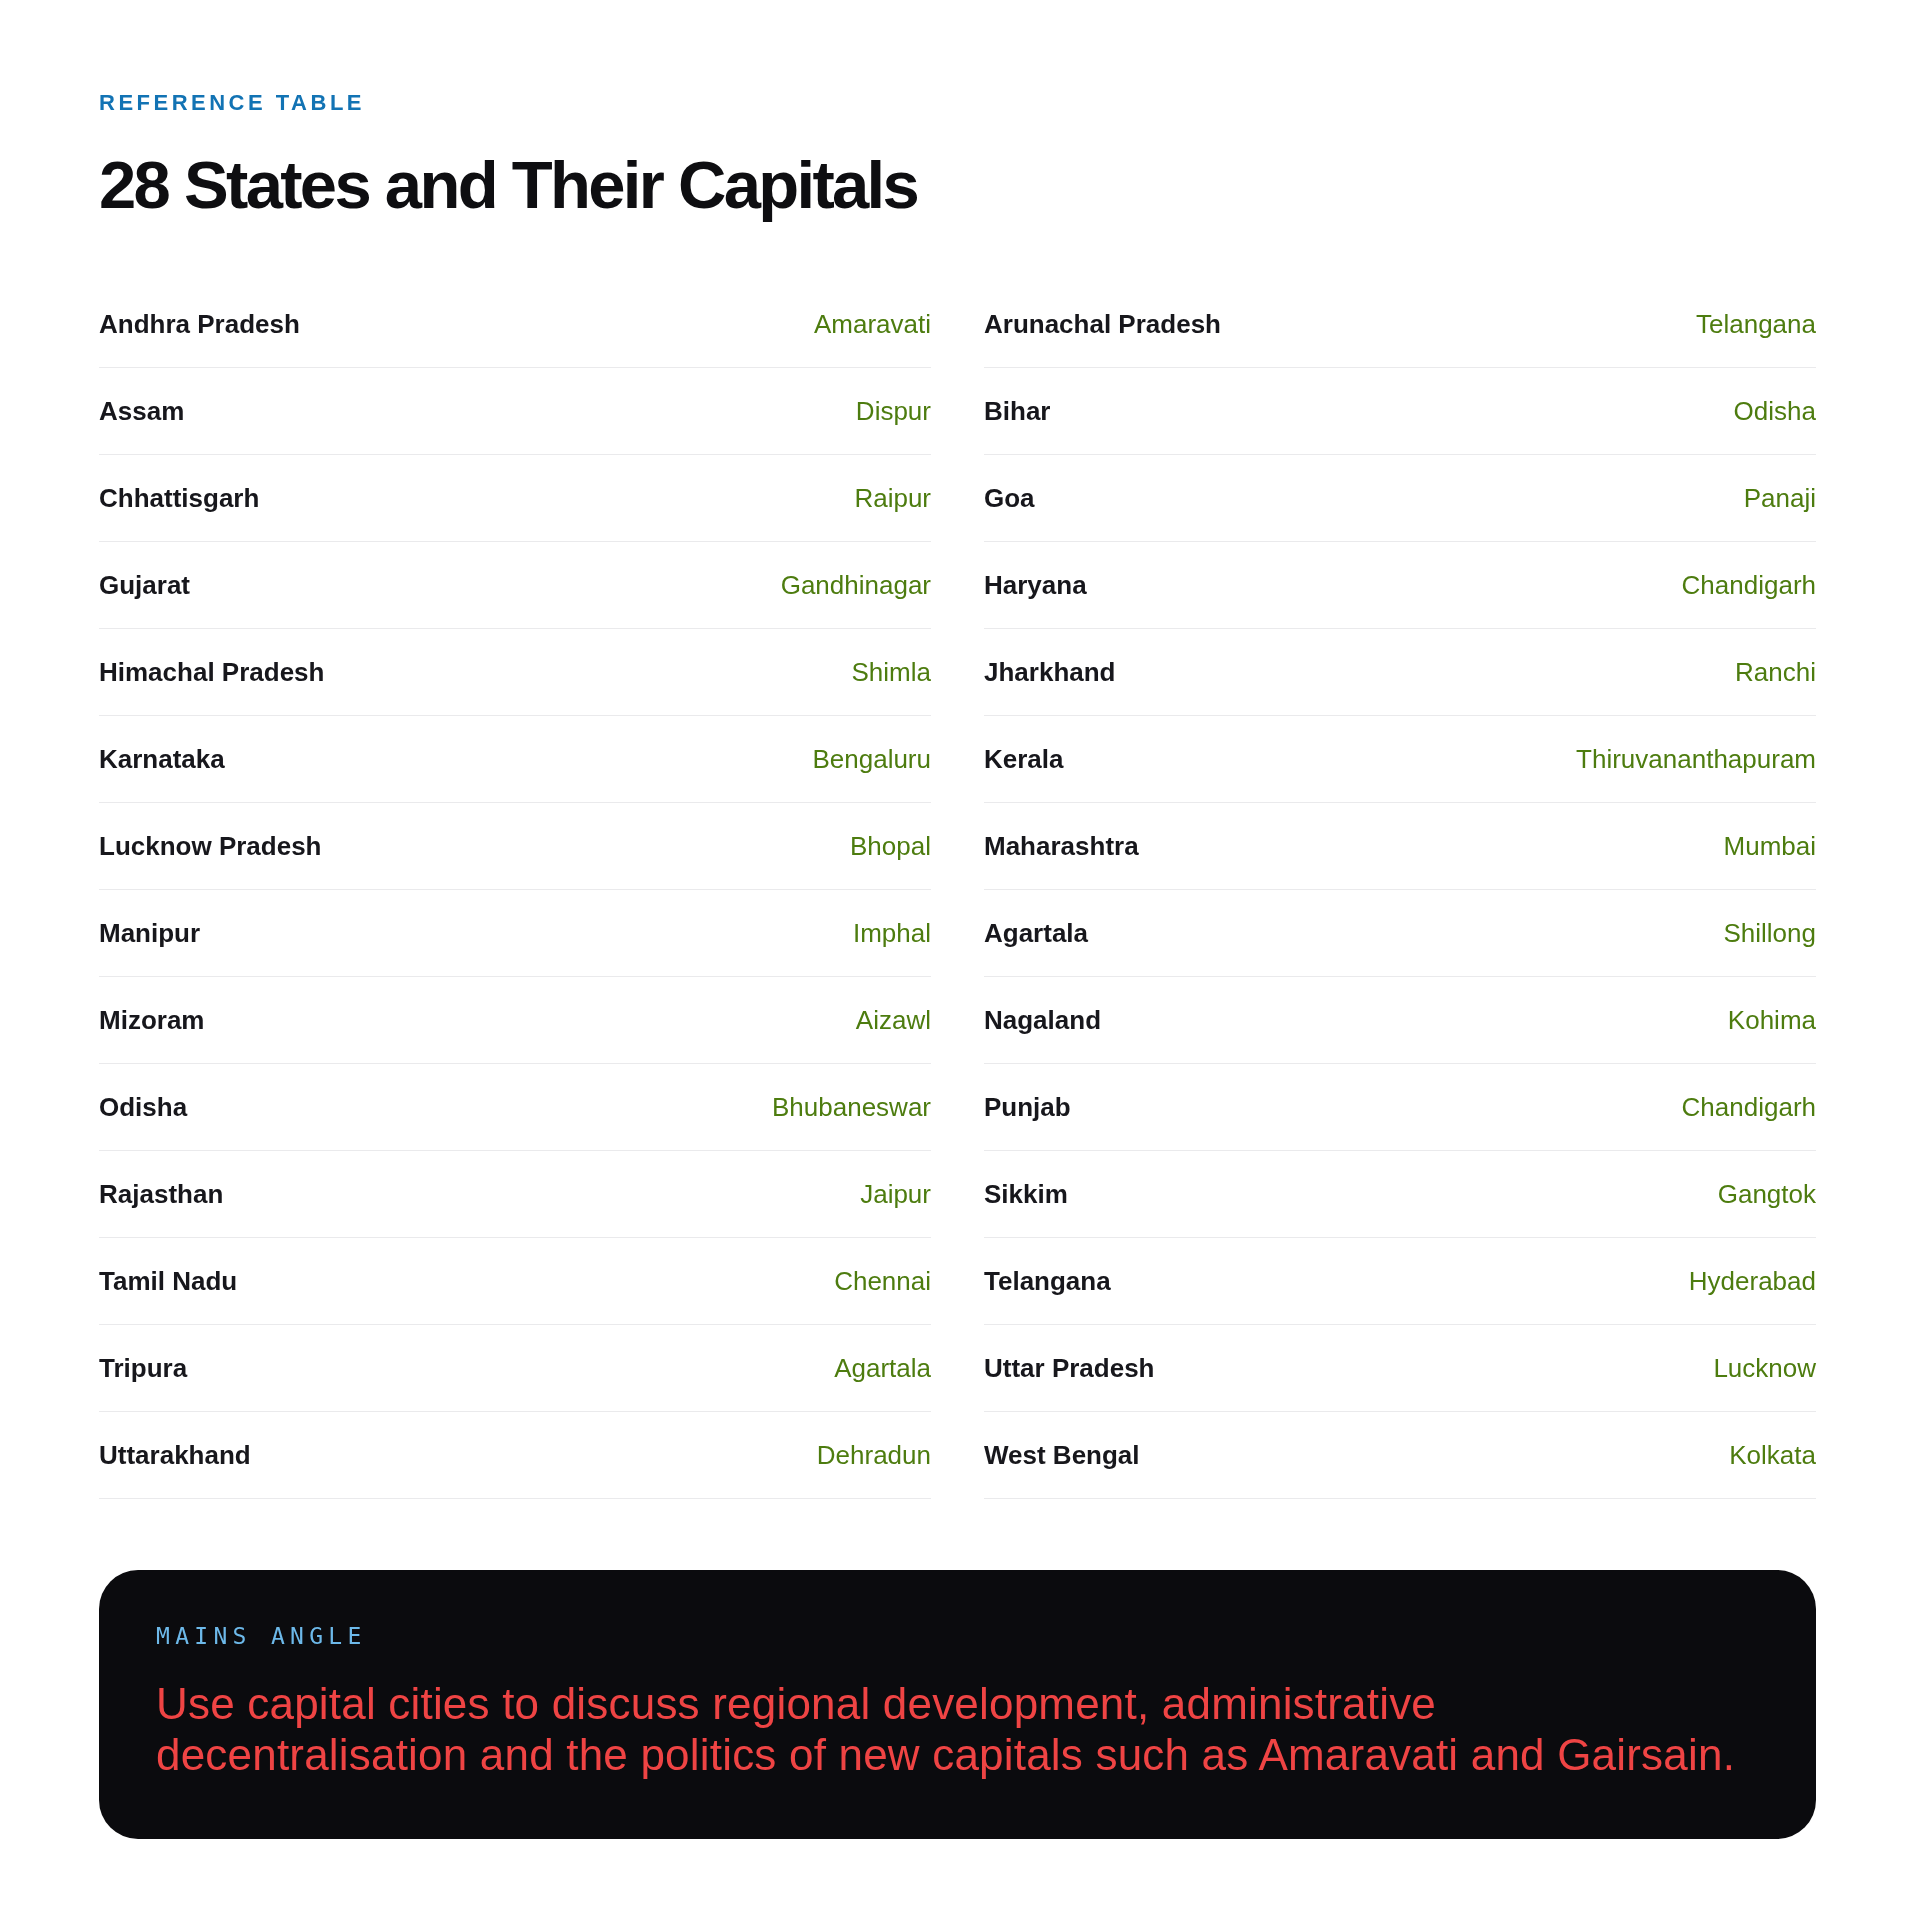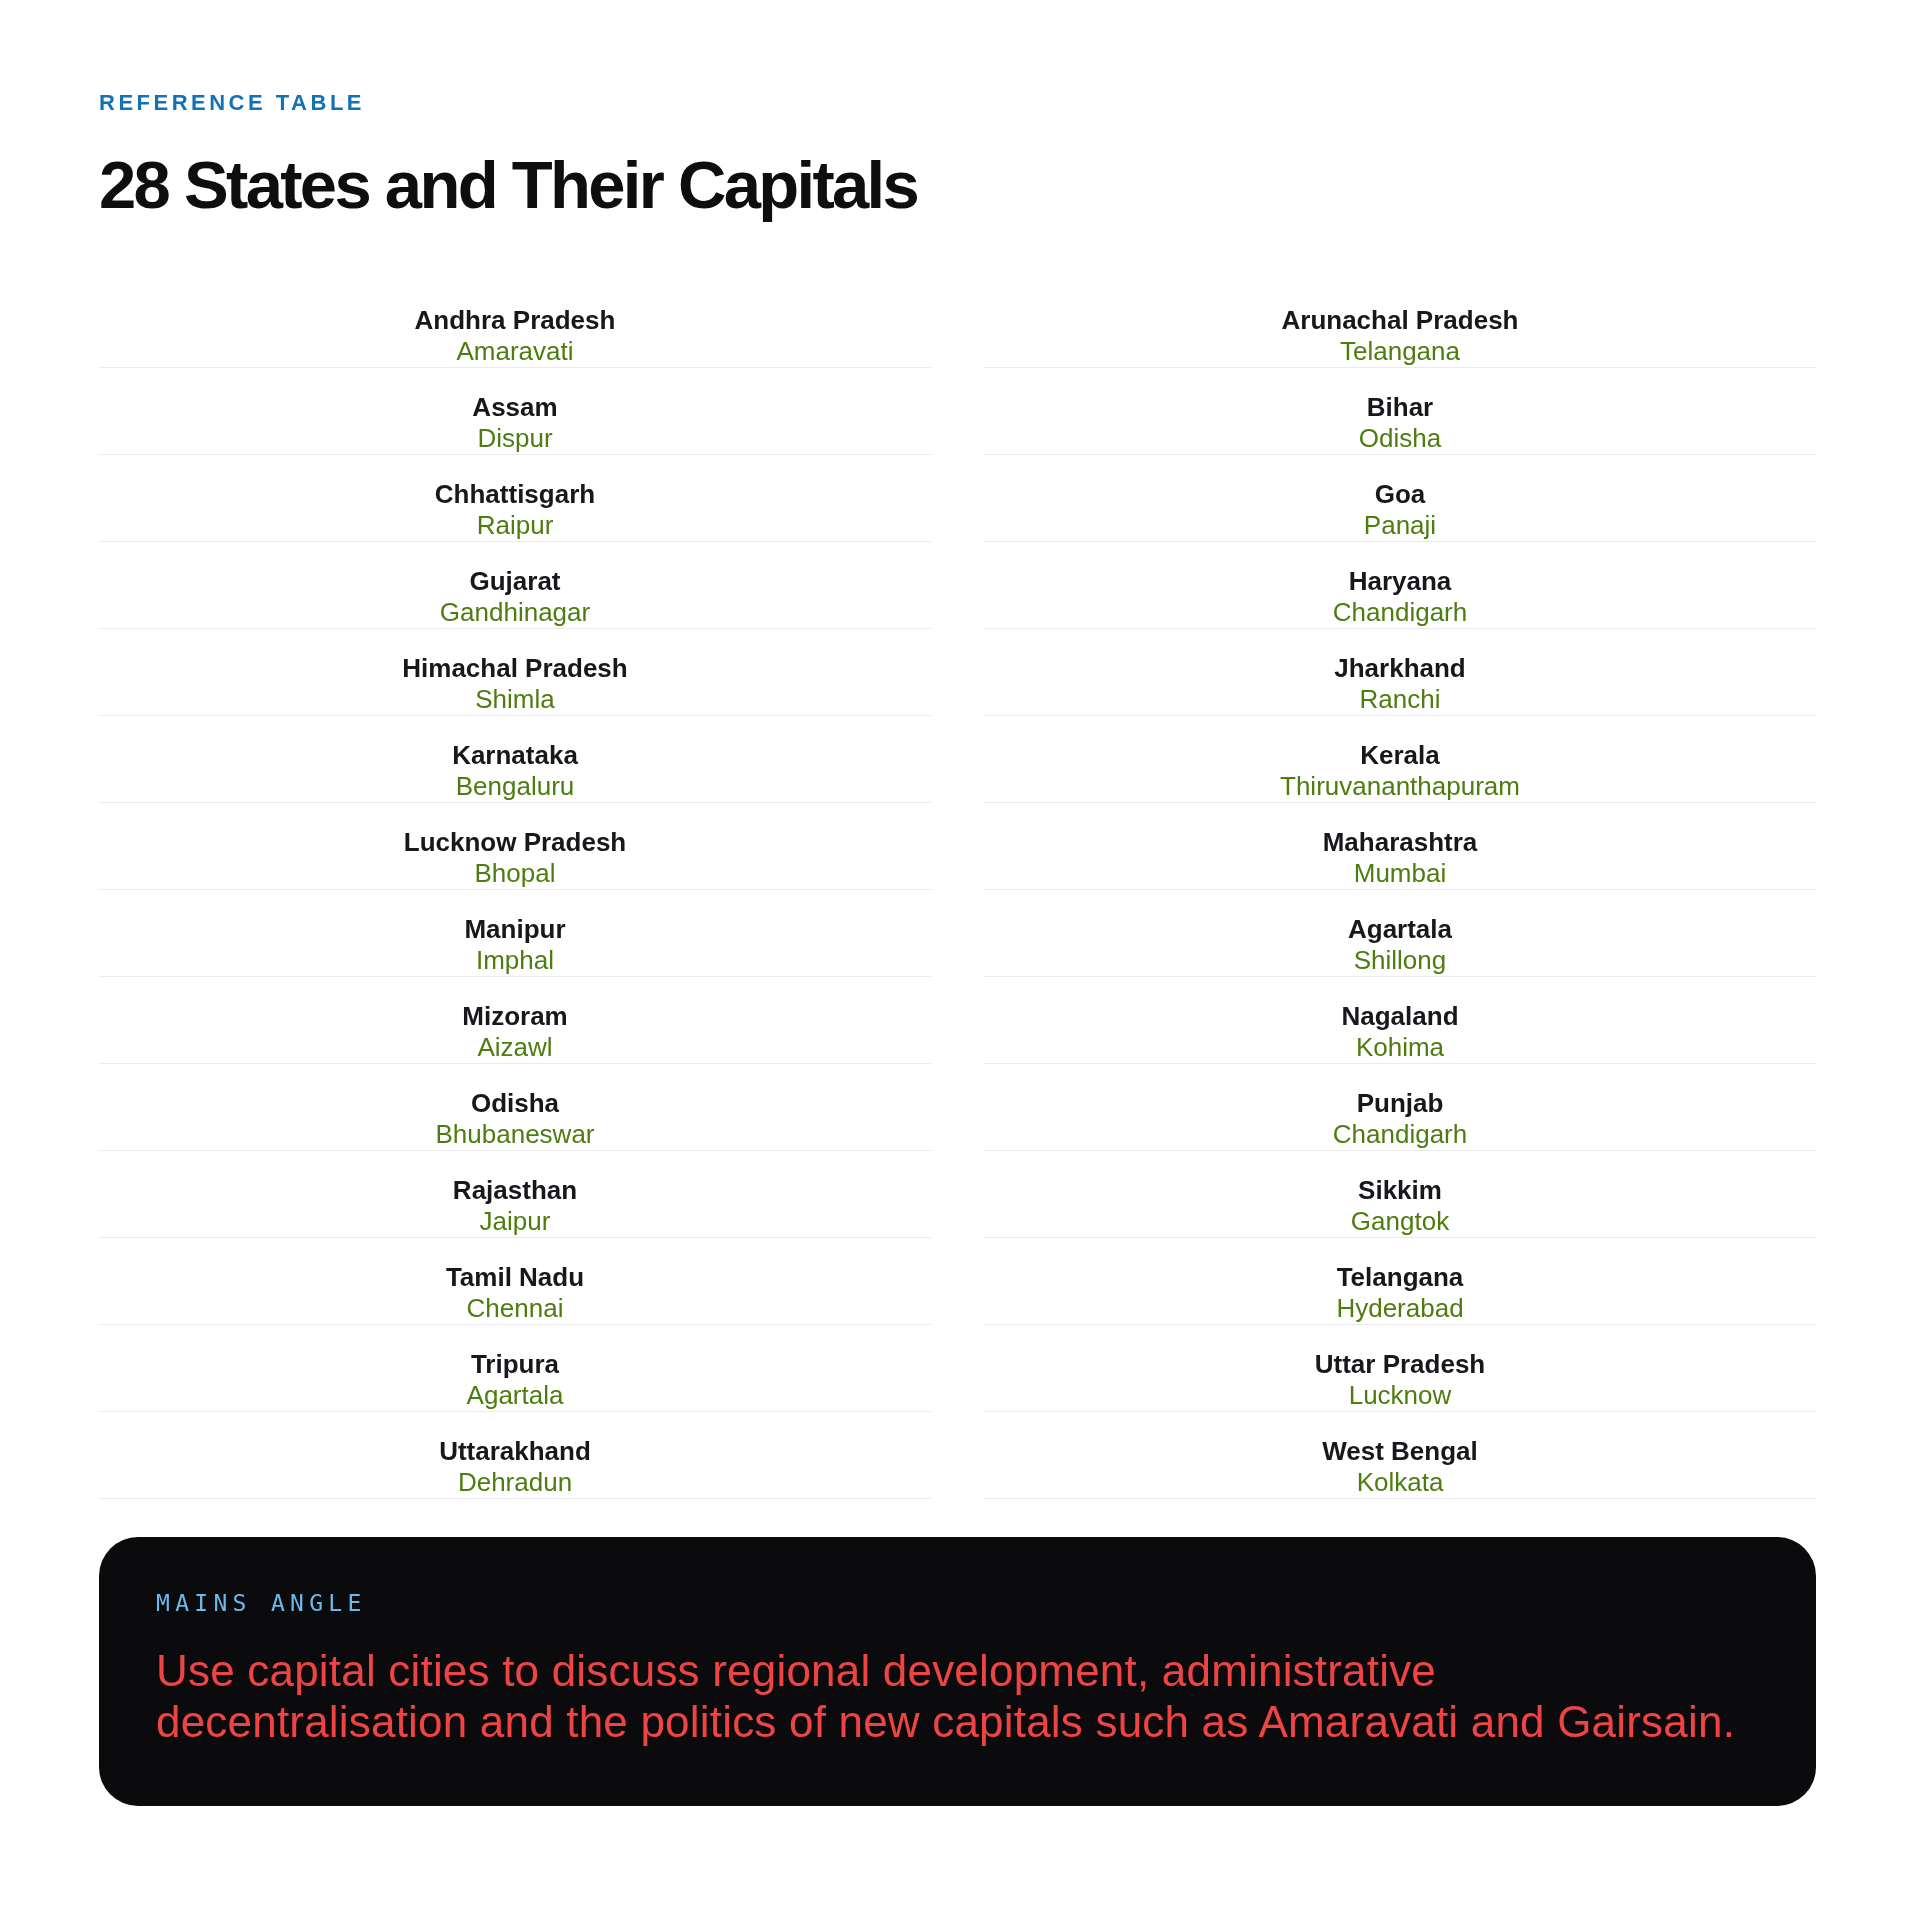--- a/index.html
+++ b/index.html
@@ -29,41 +29,40 @@
   }
   .grid {
     margin-top: 59px;
     display: grid;
     grid-template-columns: 1fr 1fr;
     column-gap: 53px;
     grid-auto-flow: row;
   }
   .row {
     display: flex;
-    justify-content: flex-end;
+    justify-content: space-between;
     align-items: center;
     box-sizing: border-box;
     height: 87px;
     border-bottom: 0.9px solid #eaeaec;
-    flex-direction: column;
   }
   .state {
     font-size: 26px;
     font-weight: 700;
     color: #17171c;
     letter-spacing: 0px;
   }
   .capital {
     font-size: 26px;
     font-weight: 400;
     color: #4d7c0f;
     text-align: right;
   }
   .note {
-    margin-top: 38px;
+    margin-top: 71px;
     background: #0b0b0e;
     border-radius: 39px;
     box-sizing: border-box;
     padding: 53px 57px 59px 57px;
     min-height: 257px;
   }
   .note-label {
     font-family: "DejaVu Sans Mono", "Liberation Mono", monospace;
     font-weight: 400;
     font-size: 23px;

